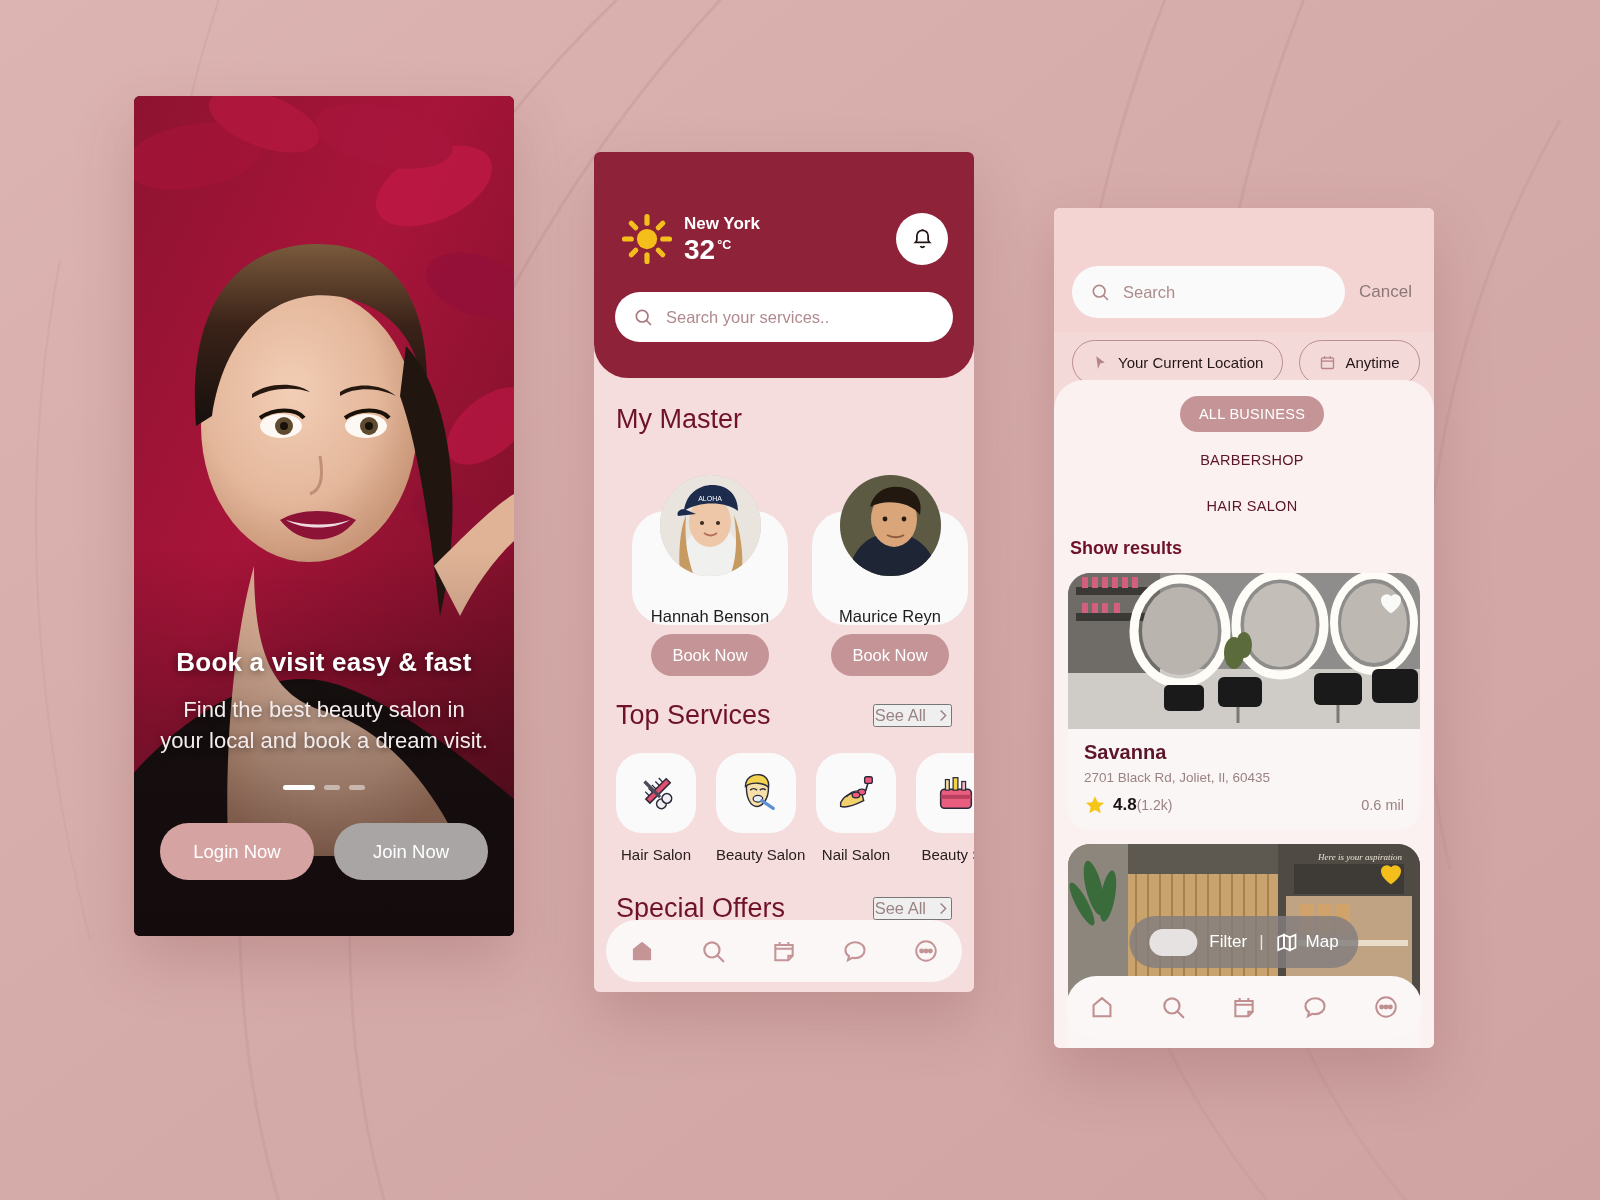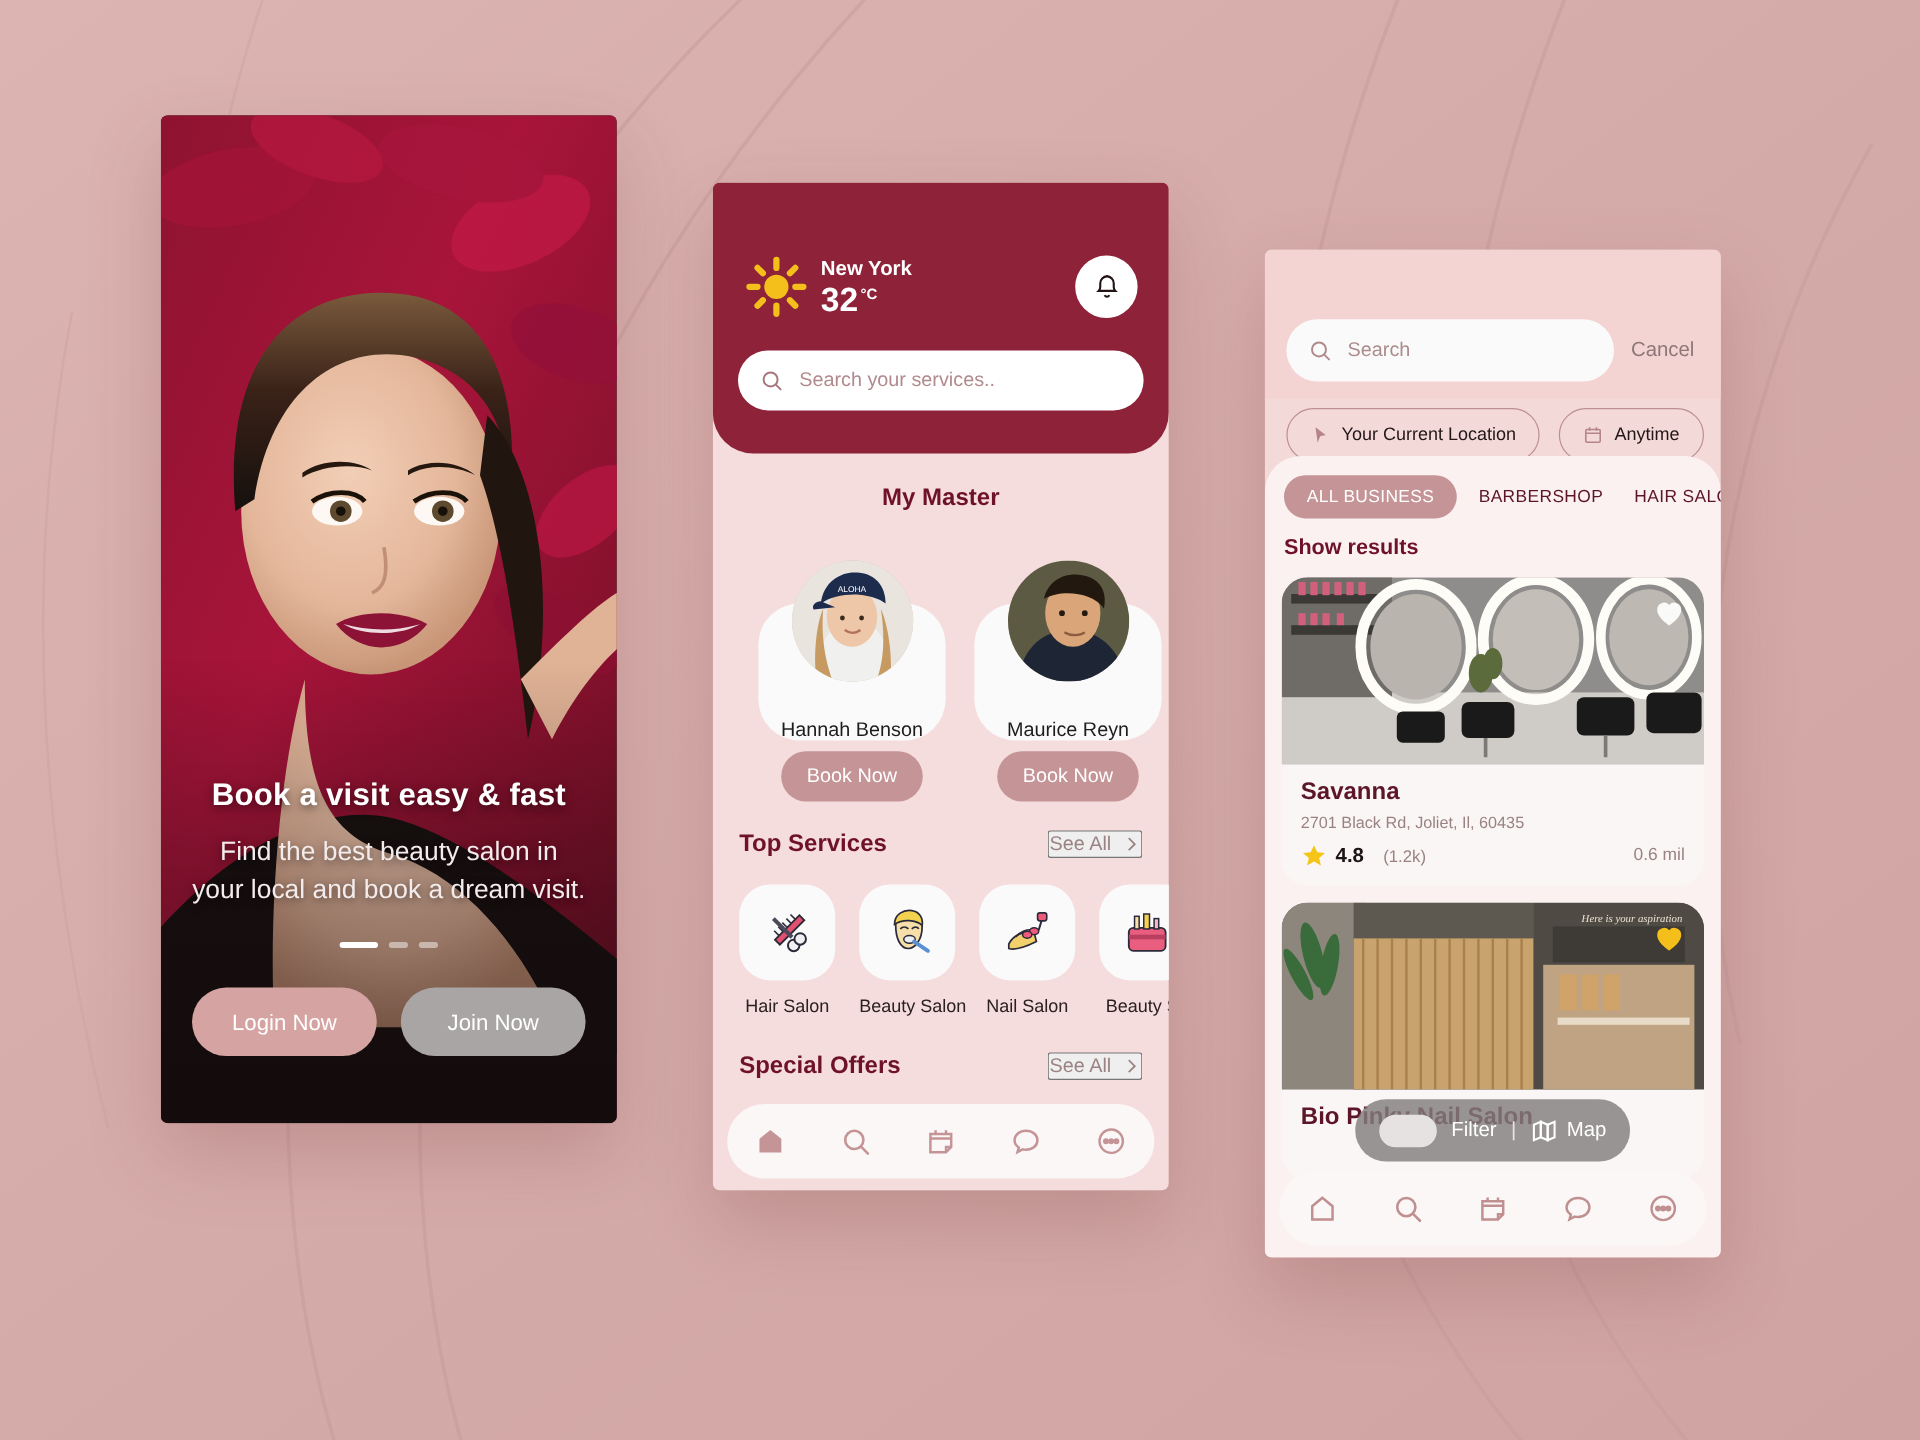--- a/index.html
+++ b/index.html
@@ -78,23 +78,22 @@
   }
   .p2-search {
     position:absolute; left:21px; top:140px; width:338px; height:50px;
     background:#fff; border-radius:25px; display:flex; align-items:center;
     padding:0 18px; gap:13px;
   }
   .p2-search .ph { color:#b08a8e; font-size:16.5px; }
 
   .p2-scroll { position:absolute; left:0; top:226px; right:0; bottom:0; }
   .sec-title {
-    color:#6e1229; font-size:20px; font-weight:bold;
+    color:#6e1229; font-size:27px; font-weight:normal;
     padding:26px 22px 0 22px;
-    text-align:center;
   }
   .sec-head { display:flex; align-items:center; padding:24px 22px 0 22px; }
   .sec-head .sec-title { padding:0; }
   .see-all { margin-left:auto; display:flex; align-items:center; gap:9px; color:#9b8383; font-size:16.5px; }
 
   .masters { display:flex; gap:24px; padding:40px 0 0 38px; }
   .master { position:relative; width:156px; flex:0 0 156px; }
   .master-card {
     position:absolute; left:0; top:36px; width:156px; height:114px;
     background:#fafafa; border-radius:34px;
@@ -146,41 +145,41 @@
     border:1.6px solid #bd8f90; border-radius:23px; background:transparent;
     color:#231616; font-size:15px; cursor:pointer;
     font-family:"Liberation Sans", sans-serif; white-space:nowrap;
   }
 
   .p3-sheet {
     position:absolute; left:0; right:0; top:172px; bottom:0;
     background:#fcf1f1; border-top-left-radius:30px; border-top-right-radius:30px;
     overflow:hidden;
   }
-  .tabs { display:flex; align-items:center; gap:10px; padding:16px 0 0 16px; }
+  .tabs { display:flex; align-items:center; gap:10px; padding:16px 0 0 16px;flex-direction:column; }
   .tab {
     background:none; border:none; cursor:pointer; white-space:nowrap;
     font-family:"Liberation Sans", sans-serif;
     font-size:14.5px; color:#5c1529; padding:10px 8px; letter-spacing:.3px;
   }
   .tab.active { background:#c49496; color:#fff; border-radius:20px; padding:10px 19px; }
   .show-results { padding:14px 0 0 16px; color:#6e1229; font-size:18px; font-weight:bold; }
 
   .result-card { margin:14px 14px 0 14px; border-radius:22px; overflow:hidden; background:#fbf6f6; }
   .result-photo { position:relative; height:156px; }
   .heart {
     position:absolute; right:14px; top:14px; width:30px; height:30px;
     border:none; background:none; cursor:pointer; padding:0; line-height:0;
   }
   .result-info { padding:12px 16px 14px 16px; }
   .result-name { font-size:20px; color:#5c1529; font-weight:bold; }
   .result-addr { font-size:13.5px; color:#9a8282; margin-top:6px; }
   .result-meta { display:flex; align-items:center; margin-top:9px; }
   .rating { font-size:17px; font-weight:bold; color:#1d1414; margin-left:7px; }
-  .rating-count { font-size:14px; color:#9a8282; margin-left:16px; }
+  .rating-count { font-size:14px; color:#9a8282; margin-left:0; }
   .distance { margin-left:auto; font-size:14.5px; color:#9a8282; }
 
   .filtermap {
     position:absolute; left:50%; transform:translateX(-50%); bottom:80px;
     height:52px; display:flex; align-items:center; gap:12px;
     background:rgba(130,126,126,.82); border-radius:26px; padding:0 20px; z-index:5;
   }
   .toggle { width:48px; height:27px; border-radius:14px; background:#e6e2e2; border:none; cursor:pointer; }
   .fm-label { color:#fff; font-size:17px; }
   .fm-div { color:#e8e2e2; font-size:17px; }

